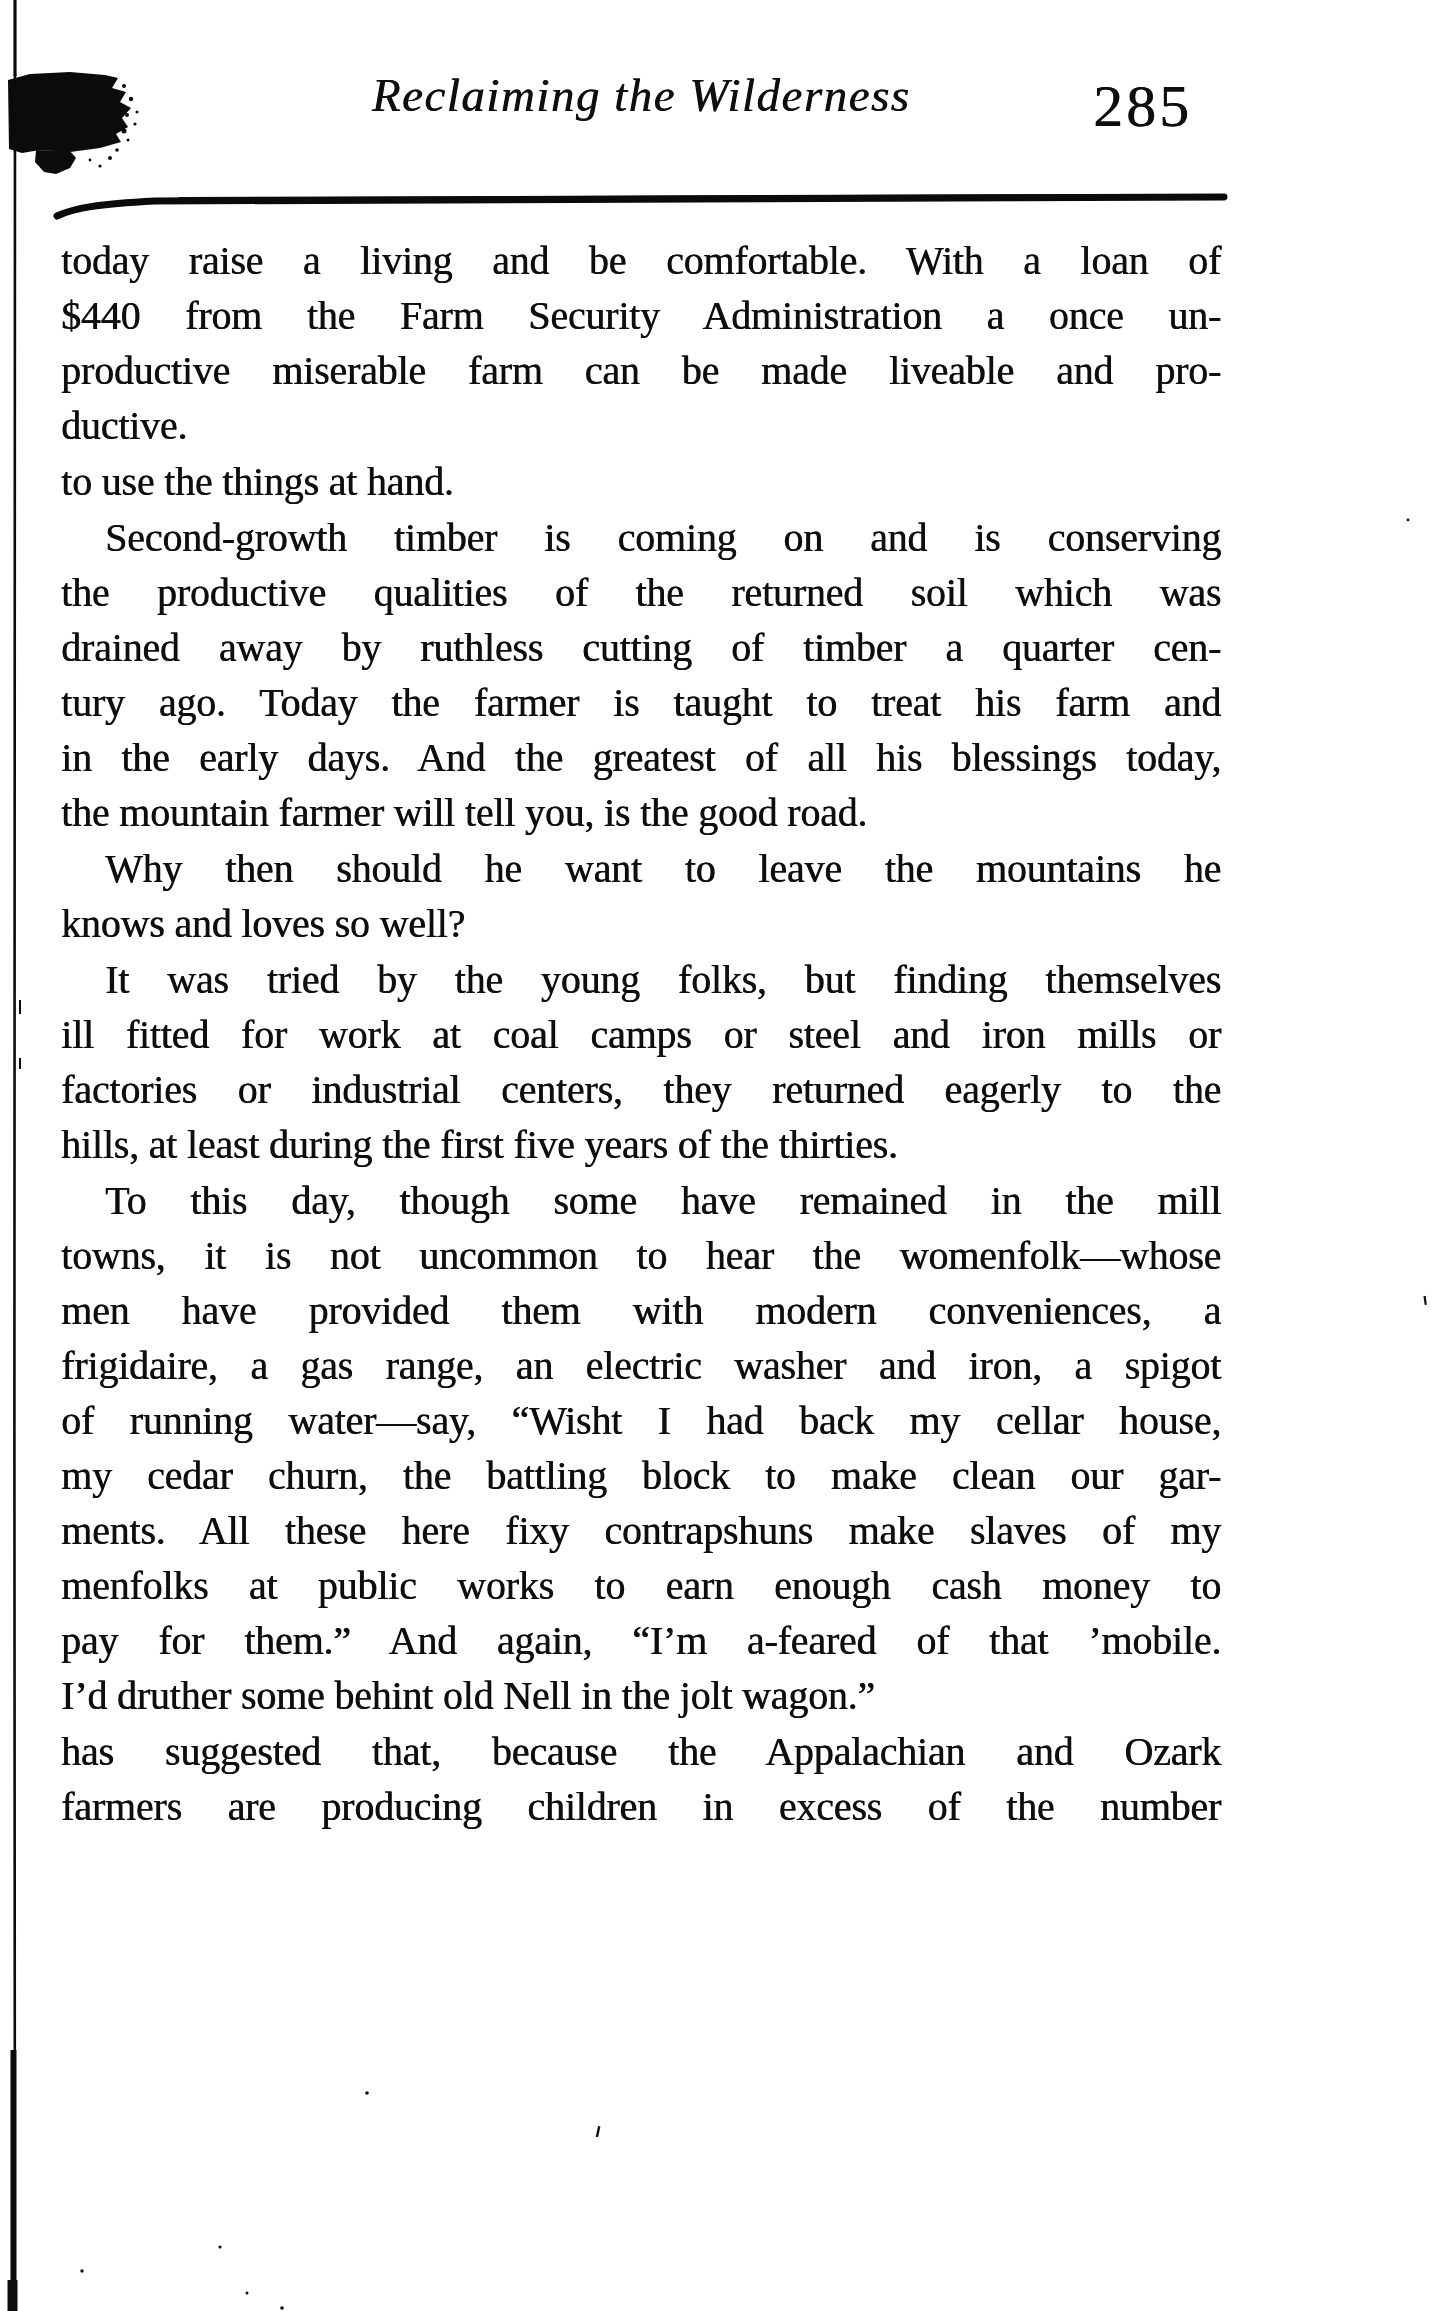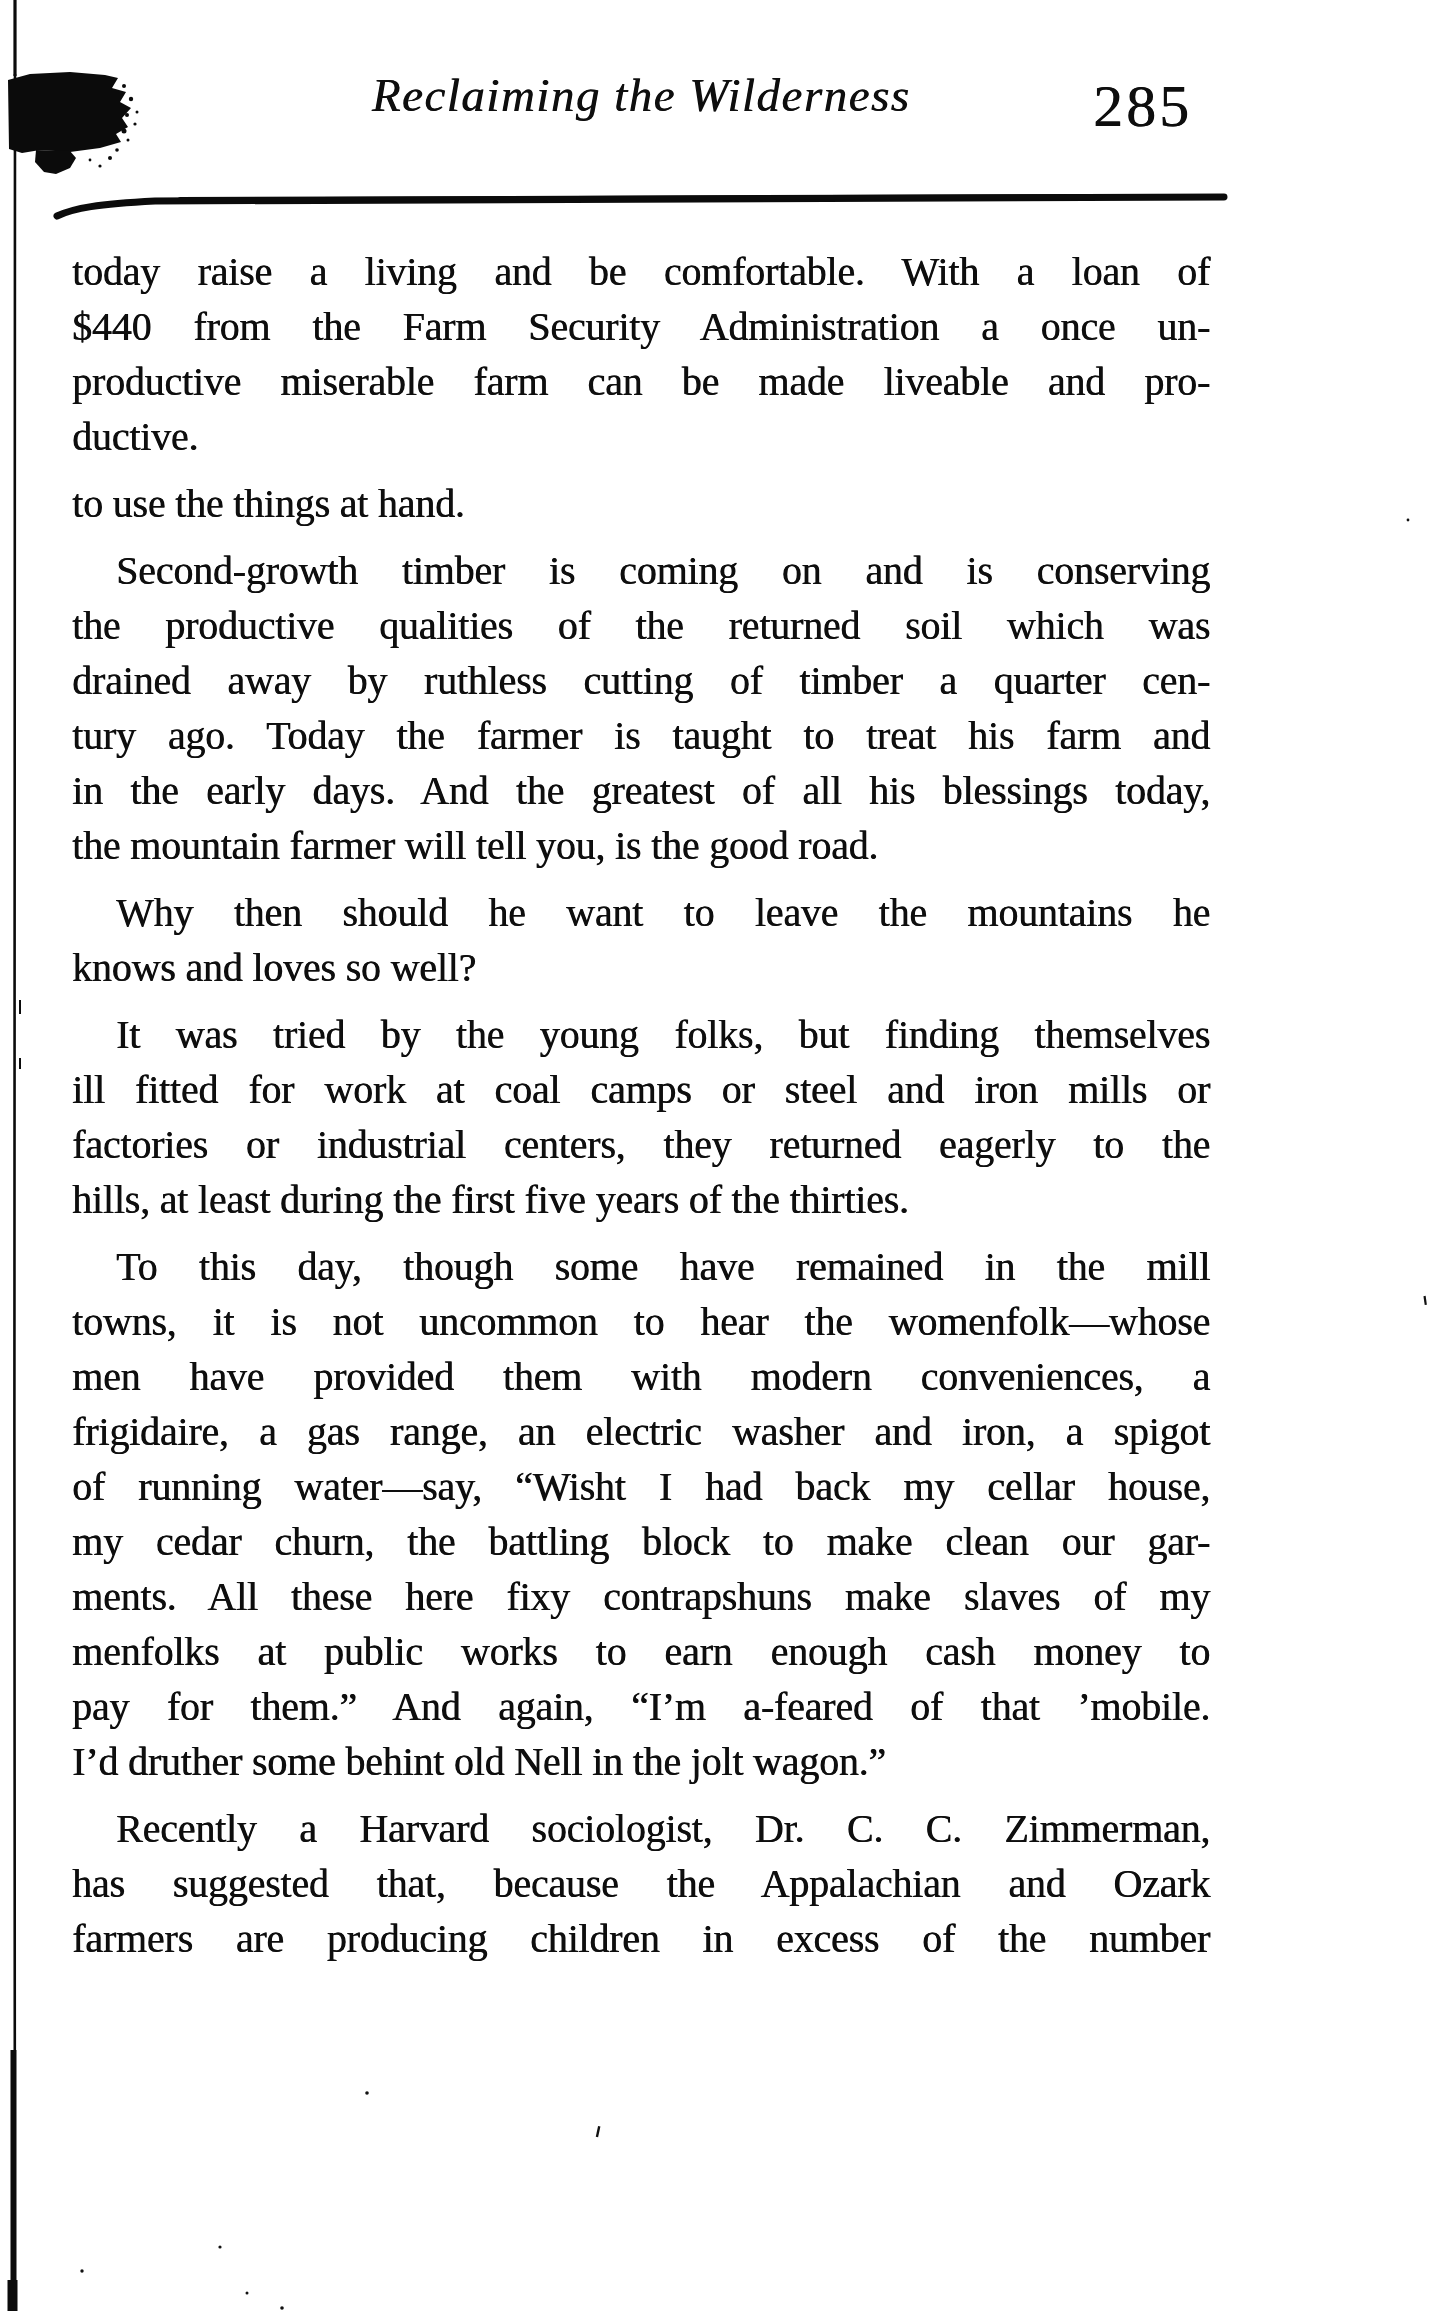--- a/index.html
+++ b/index.html
@@ -38,21 +38,21 @@
   }
   .body-text {
     position: absolute;
     left: 60px; top: 232px;
     width: 1162px;
     font-size: 40px;
     line-height: 55px;
     letter-spacing: -0.2px;
     text-shadow: 0.55px 0 0 currentColor;
   }
-  .para { margin: 12px; }
+  .para { margin: 1px; }
   .line { text-align: justify; text-align-last: justify; }
   .line.last { text-align: justify; text-align-last: left; }
   .line.indent { padding-left: 44px; }
 </style>
 </head>
 <body>
 
 <svg class="decor" viewBox="0 0 1442 2311" xmlns="http://www.w3.org/2000/svg">
   <g stroke="#0b0b0b" fill="none">
     <path d="M15,0 L15,76" stroke-width="3.2"></path>
@@ -132,17 +132,16 @@
       <div class="line">men have provided them with modern conveniences, a</div>
       <div class="line">frigidaire, a gas range, an electric washer and iron, a spigot</div>
       <div class="line">of running water—say, “Wisht I had back my cellar house,</div>
       <div class="line">my cedar churn, the battling block to make clean our gar-</div>
       <div class="line">ments. All these here fixy contrapshuns make slaves of my</div>
       <div class="line">menfolks at public works to earn enough cash money to</div>
       <div class="line">pay for them.” And again, “I’m a-feared of that ’mobile.</div>
       <div class="line last">I’d druther some behint old Nell in the jolt wagon.”</div>
     </div>
     <div class="para">
-      <div class="line indent">Recently a Harvard sociologist, Dr. C. C. Zimmerman,</div>
       <div class="line">has suggested that, because the Appalachian and Ozark</div>
       <div class="line">farmers are producing children in excess of the number</div>
     </div>
   </main>
 
 </body></html>

